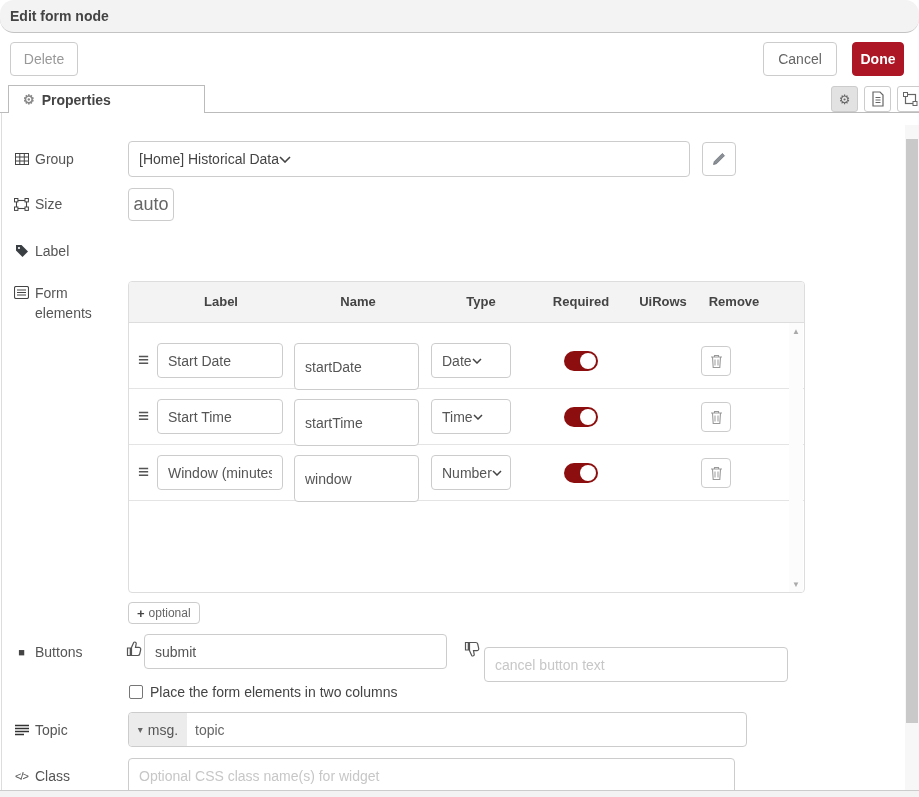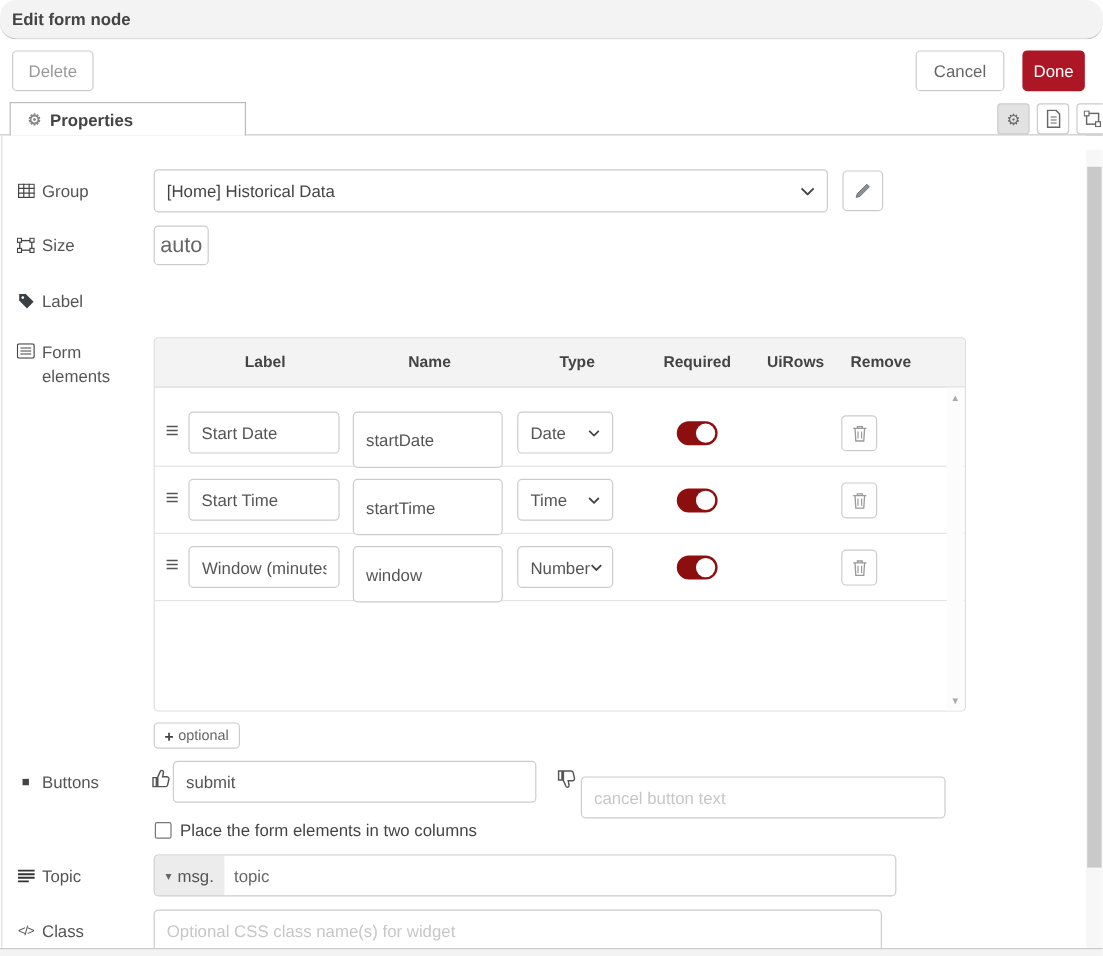--- a/index.html
+++ b/index.html
@@ -11,21 +11,21 @@
     background:#f3f3f3; border-bottom:1px solid #c3c3c3; line-height:32px;
     padding-left:10px; font-weight:bold; color:#444;border-radius:14px; }
 
   
   .toolbar { position:absolute; left:0; top:33px; width:919px; height:52px; background:#fff; }
   .btn { border:1px solid #ccc; border-radius:4px; background:#fff; cursor:pointer;
     font-family:inherit; font-size:14px; }
   .btn-delete { position:absolute; left:10px; top:9px; width:68px; height:34px; color:#999; }
   .btn-cancel { position:absolute; right:82px; top:9px; width:74px; height:34px; color:#666; }
   .btn-done { position:absolute; right:15px; top:9px; width:52px; height:34px;
-    background:#AD1625; border:1px solid #AD1625; color:#fff; }
+    background:#AD1625; border:1px solid #AD1625; color:#fff;font-weight:bold; }
 
   
   .tabbar { position:absolute; left:0; top:85px; width:919px; height:28px;
     border-bottom:1px solid #bbb; background:#fff; }
   .tab-active { position:absolute; left:8px; top:0; width:197px; height:28px;
     background:#fff; border:1px solid #bbb; border-bottom:none; z-index:2;
     display:flex; align-items:center; gap:7px; padding-left:14px; font-weight:bold; color:#444; }
   .tab-gear { color:#888; font-size:13px; }
   .icon-btn { position:absolute; top:1px; width:27px; height:26px; background:#fff;
     border:1px solid #ccc; border-radius:3px; display:flex; align-items:center;
@@ -38,21 +38,21 @@
   
   .content { position:absolute; left:0; top:113px; width:905px; height:677px; background:#fff; }
   .tray-edge { position:absolute; left:1px; top:0; width:1px; height:677px; background:#ddd; }
 
   .row-label { position:absolute; left:14px; display:flex; align-items:center; gap:6px; color:#555; }
   .ti { display:inline-flex; width:15px; justify-content:center; color:#444; }
 
   .input, .sel { border:1px solid #ccc; border-radius:4px; background:#fff; color:#555;
     font-family:inherit; font-size:14px; padding:0 10px; outline:none; }
   .input::placeholder { color:#c7c7c7; }
-  .sel { display:flex; align-items:center; justify-content:space-between; cursor:pointer; }
+  .sel { display:flex; align-items:center; cursor:pointer; }
 
   
   .lbl-group { top:28px; height:36px; }
   .sel-group { position:absolute; left:128px; top:28px; width:562px; height:36px; }
   .btn-edit-group { position:absolute; left:702px; top:29px; width:34px; height:34px;
     border:1px solid #ccc; border-radius:4px; background:#fff;
     display:flex; align-items:center; justify-content:center; cursor:pointer; }
 
   
   .lbl-size { top:74px; height:34px; }

